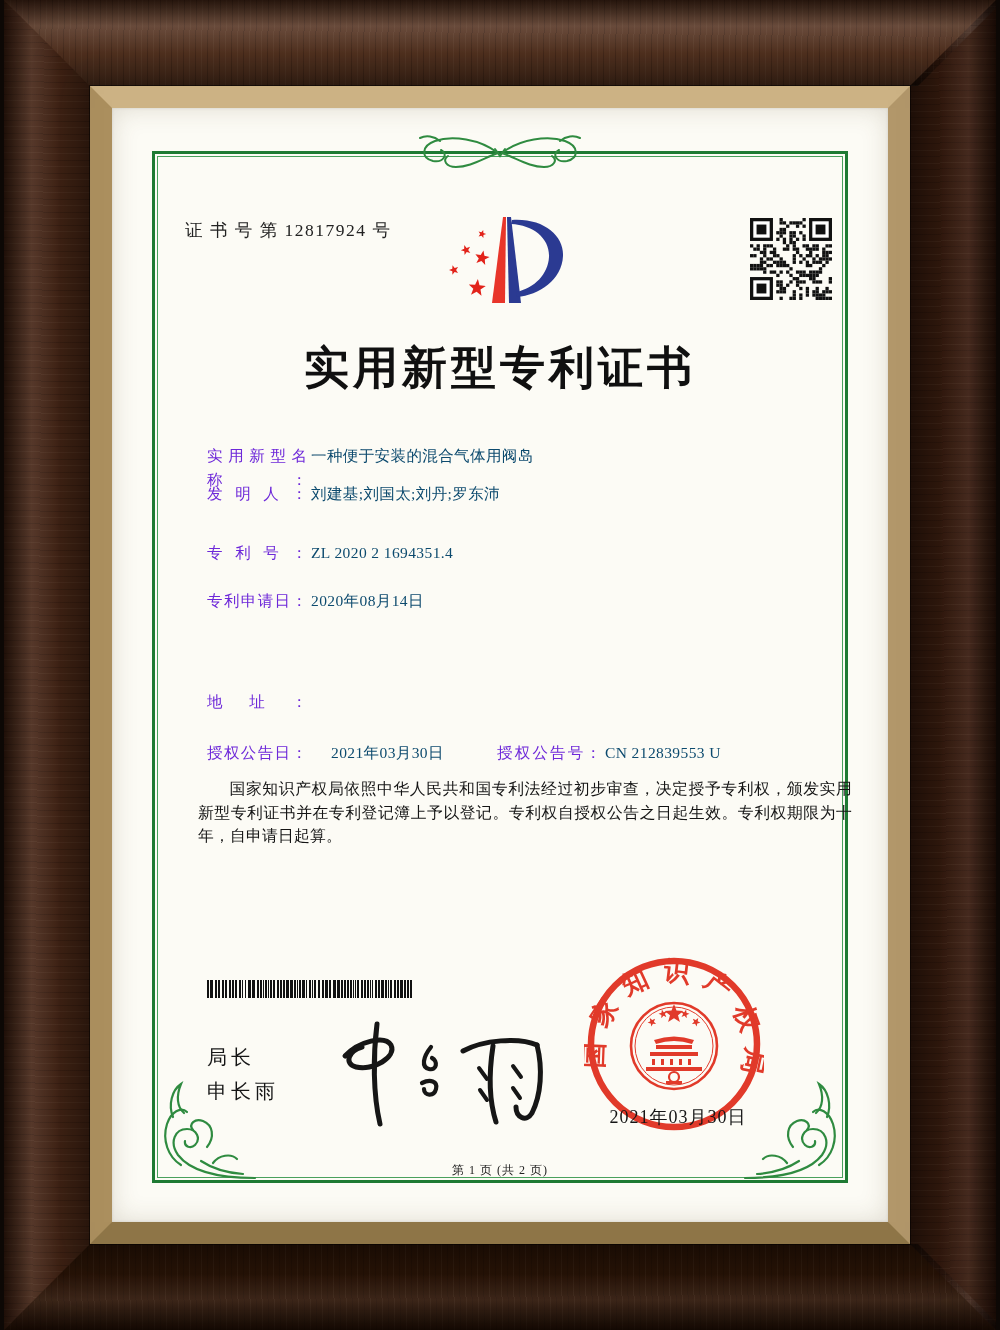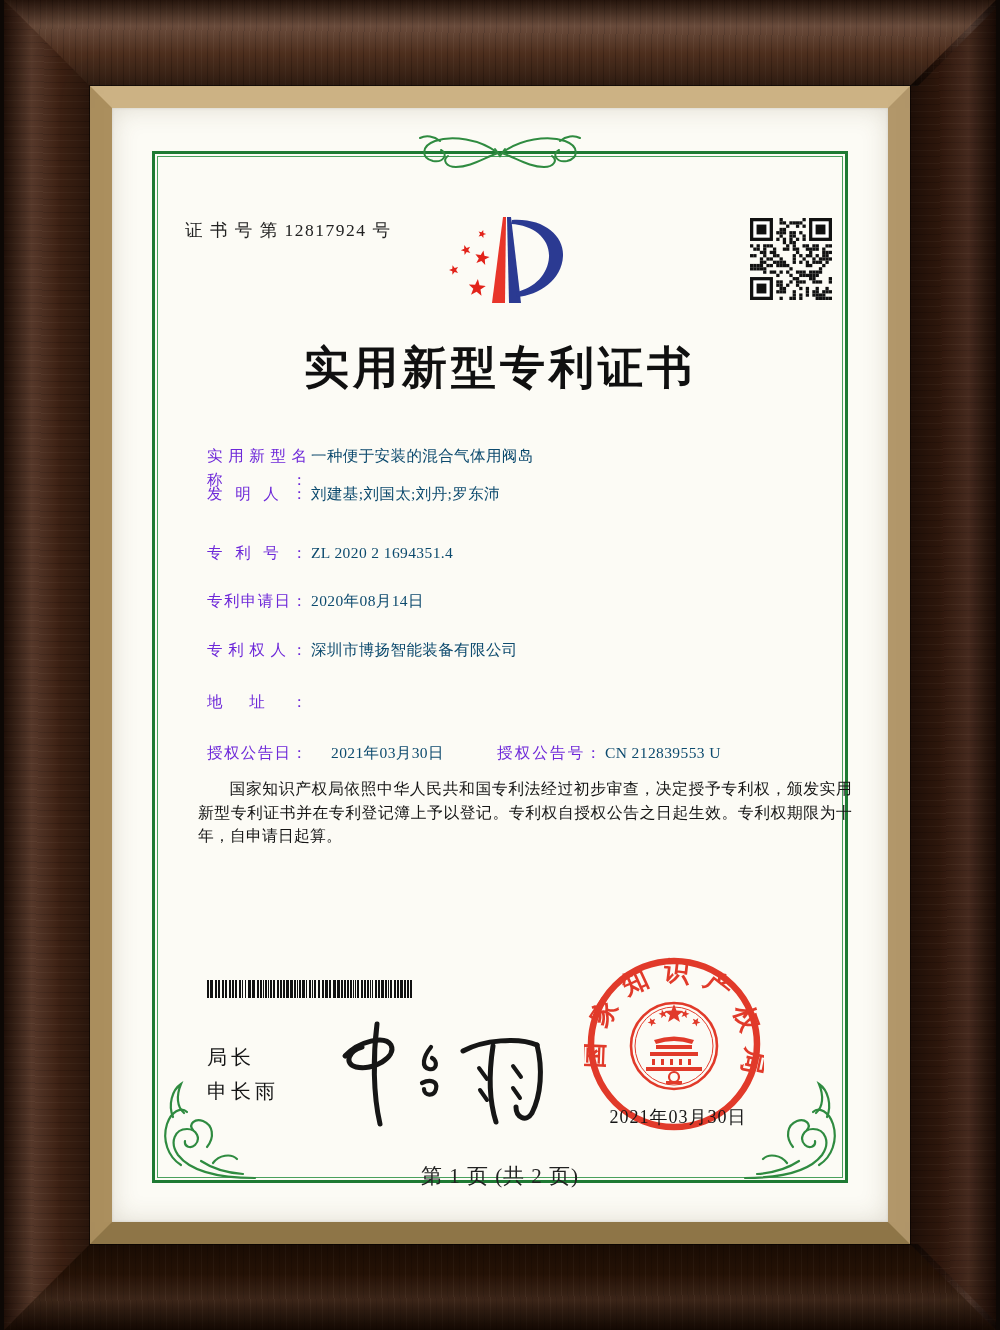--- a/index.html
+++ b/index.html
@@ -45,21 +45,21 @@
          letter-spacing:4px;color:#101010;}
   .frow{left:52px;display:flex;font-size:15.5px;line-height:24px;}
   .flabel{width:100px;flex:none;text-align:justify;text-align-last:justify;color:#6d28d9;}
   .fvalue{padding-left:4px;max-width:505px;letter-spacing:.4px;color:#0c4a6e;}
   .grant2{position:absolute;left:290px;top:0;display:flex;}
   .grant2 .flabel{width:104px;}
   .legal{left:42px;top:622px;width:656px;font-size:15.8px;line-height:23.5px;
          text-align:justify;color:#141414;letter-spacing:.2px;}
   .legal p{margin:1px;text-indent:2em;}
   .dirlabel{left:52px;font-size:20px;letter-spacing:4px;color:#161616;}
-  .pageno{left:0;right:0;top:1008px;text-align:center;font-size:21px;color:#222;letter-spacing:1px;}
+  .pageno{left:0;right:0;top:1008px;text-align:center;font-size:12px;color:#222;letter-spacing:1px;}
   .sealdate{left:443px;top:951px;width:160px;text-align:center;font-size:18px;color:#151515;
             letter-spacing:1px;z-index:6;}
   .sig{z-index:5;}
   .sealwrap{z-index:4;}
   
   .scene::after{content:"";position:absolute;inset:0;pointer-events:none;z-index:40;
                 box-shadow:inset 0 0 90px rgba(25,10,4,.35);}
 </style>
 </head>
 <body>
@@ -340,24 +340,20 @@
           <span class="fvalue">刘建基;刘国太;刘丹;罗东沛</span>
         </div>
         <div class="abs frow" style="top:387px;align-items:flex-end;">
           <span class="flabel">专利号：</span>
           <span class="fvalue">ZL 2020 2 1694351.4</span>
         </div>
         <div class="abs frow" style="top:435px;">
           <span class="flabel">专利申请日：</span>
           <span class="fvalue">2020年08月14日</span>
         </div>
-        <div class="abs frow" style="top:484px;">
-          <span class="flabel">专利权人：</span>
-          <span class="fvalue">深圳市博扬智能装备有限公司</span>
-        </div>
         <div class="abs frow" style="top:536px;">
           <span class="flabel">地址：</span>
         </div>
         <div class="abs frow" style="top:587px;width:650px;gap:20px;">
           <span class="flabel">授权公告日：</span>
           <span class="fvalue">2021年03月30日</span>
           <span class="grant2">
             <span class="flabel">授权公告号：</span>
             <span class="fvalue">CN 212839553 U</span>
           </span>

